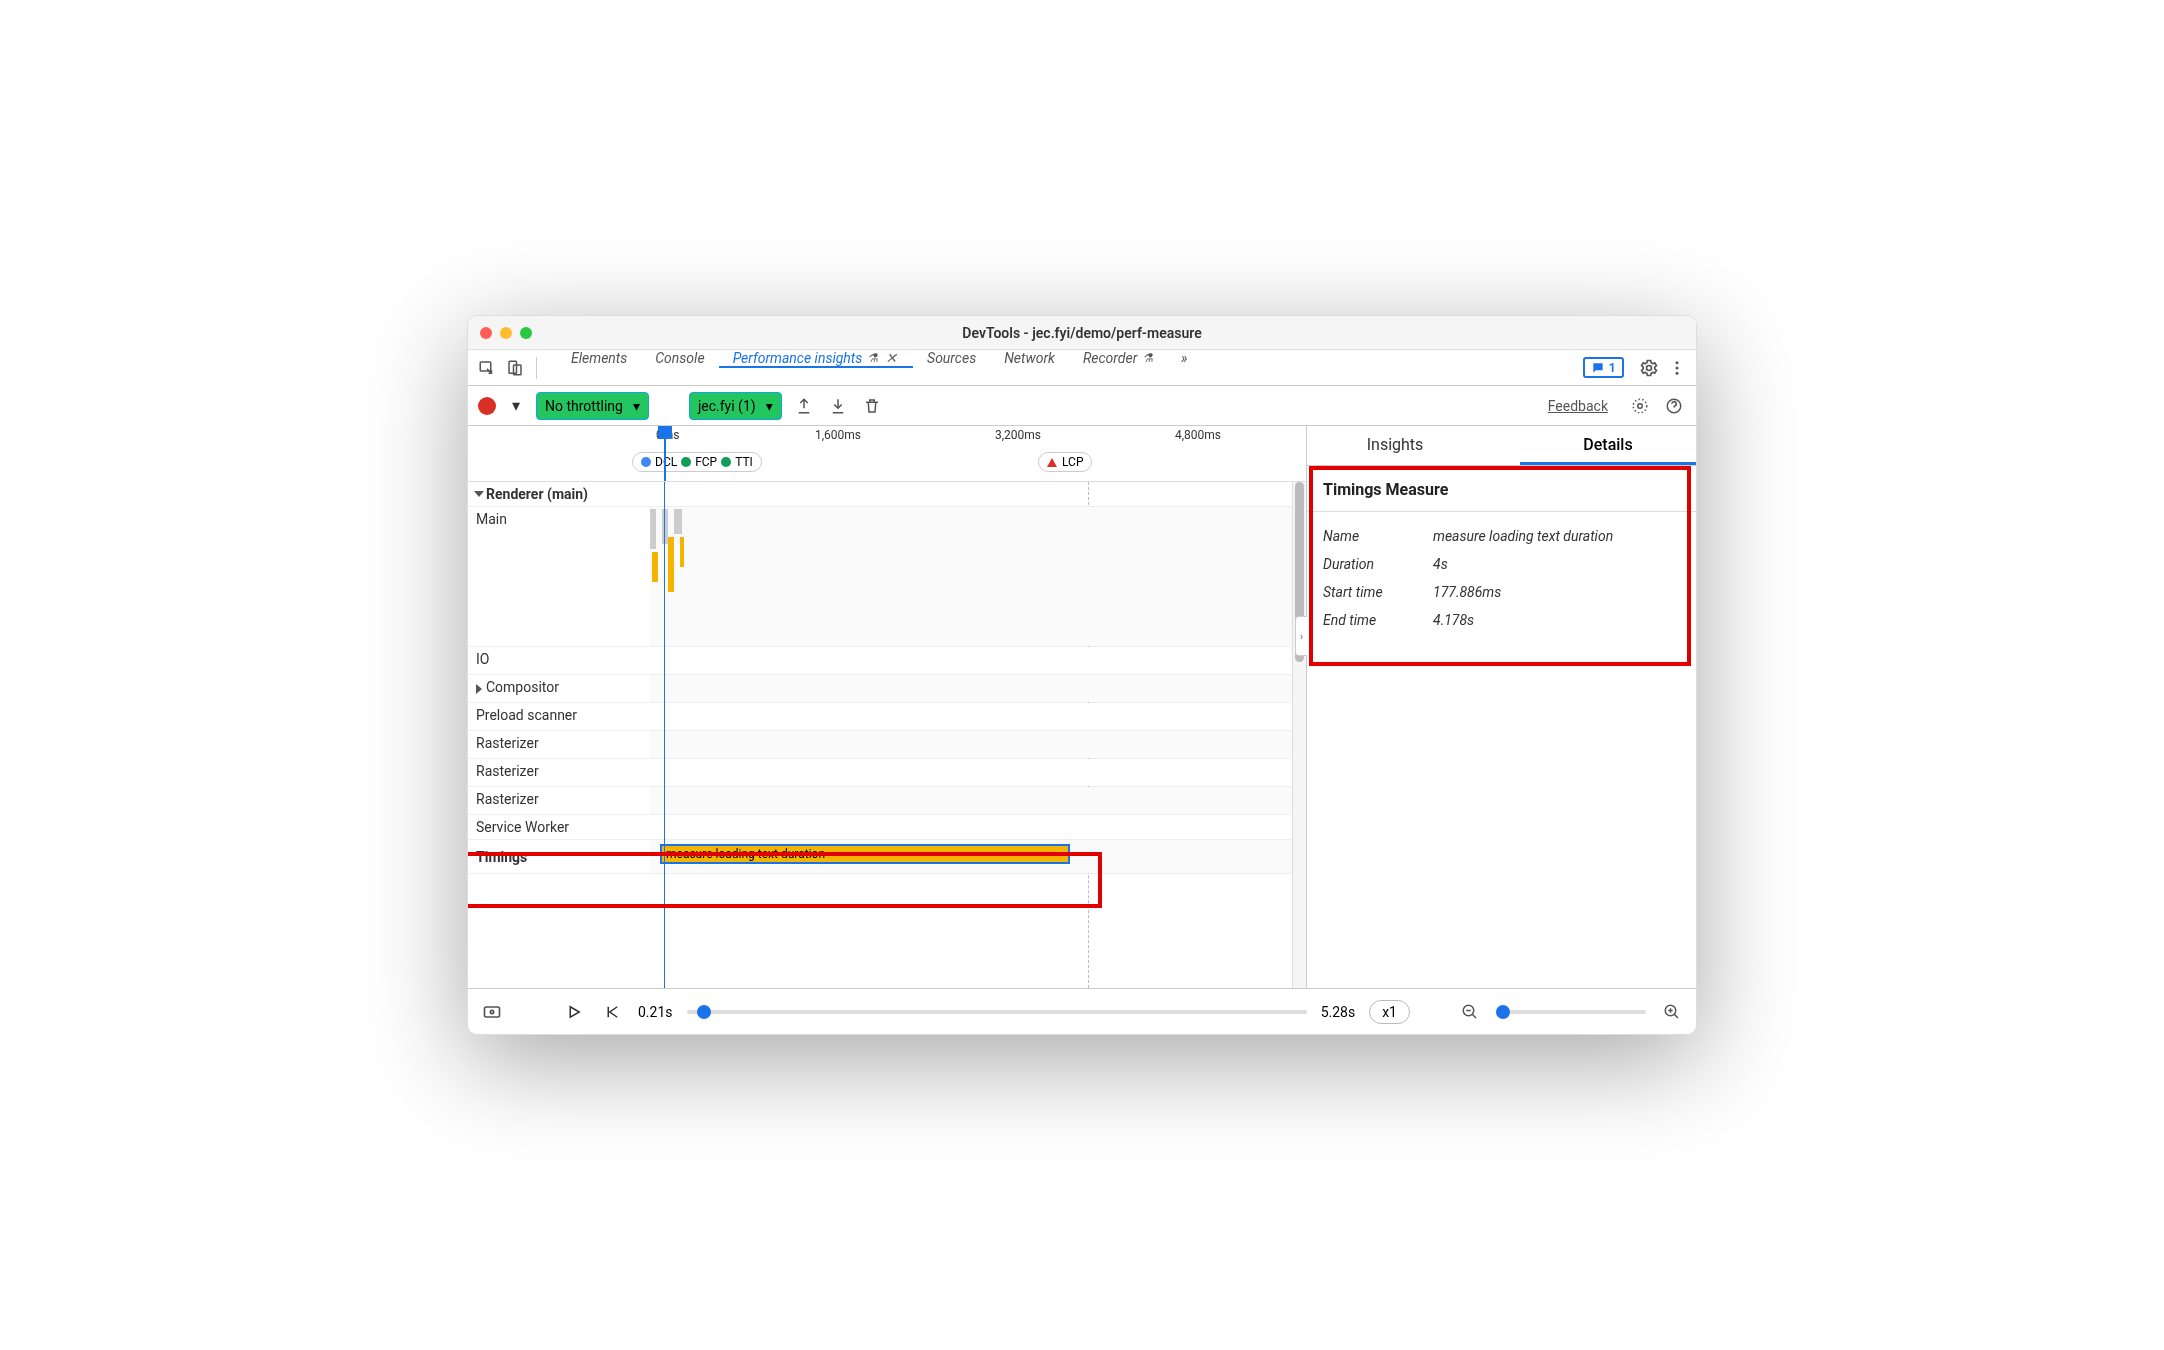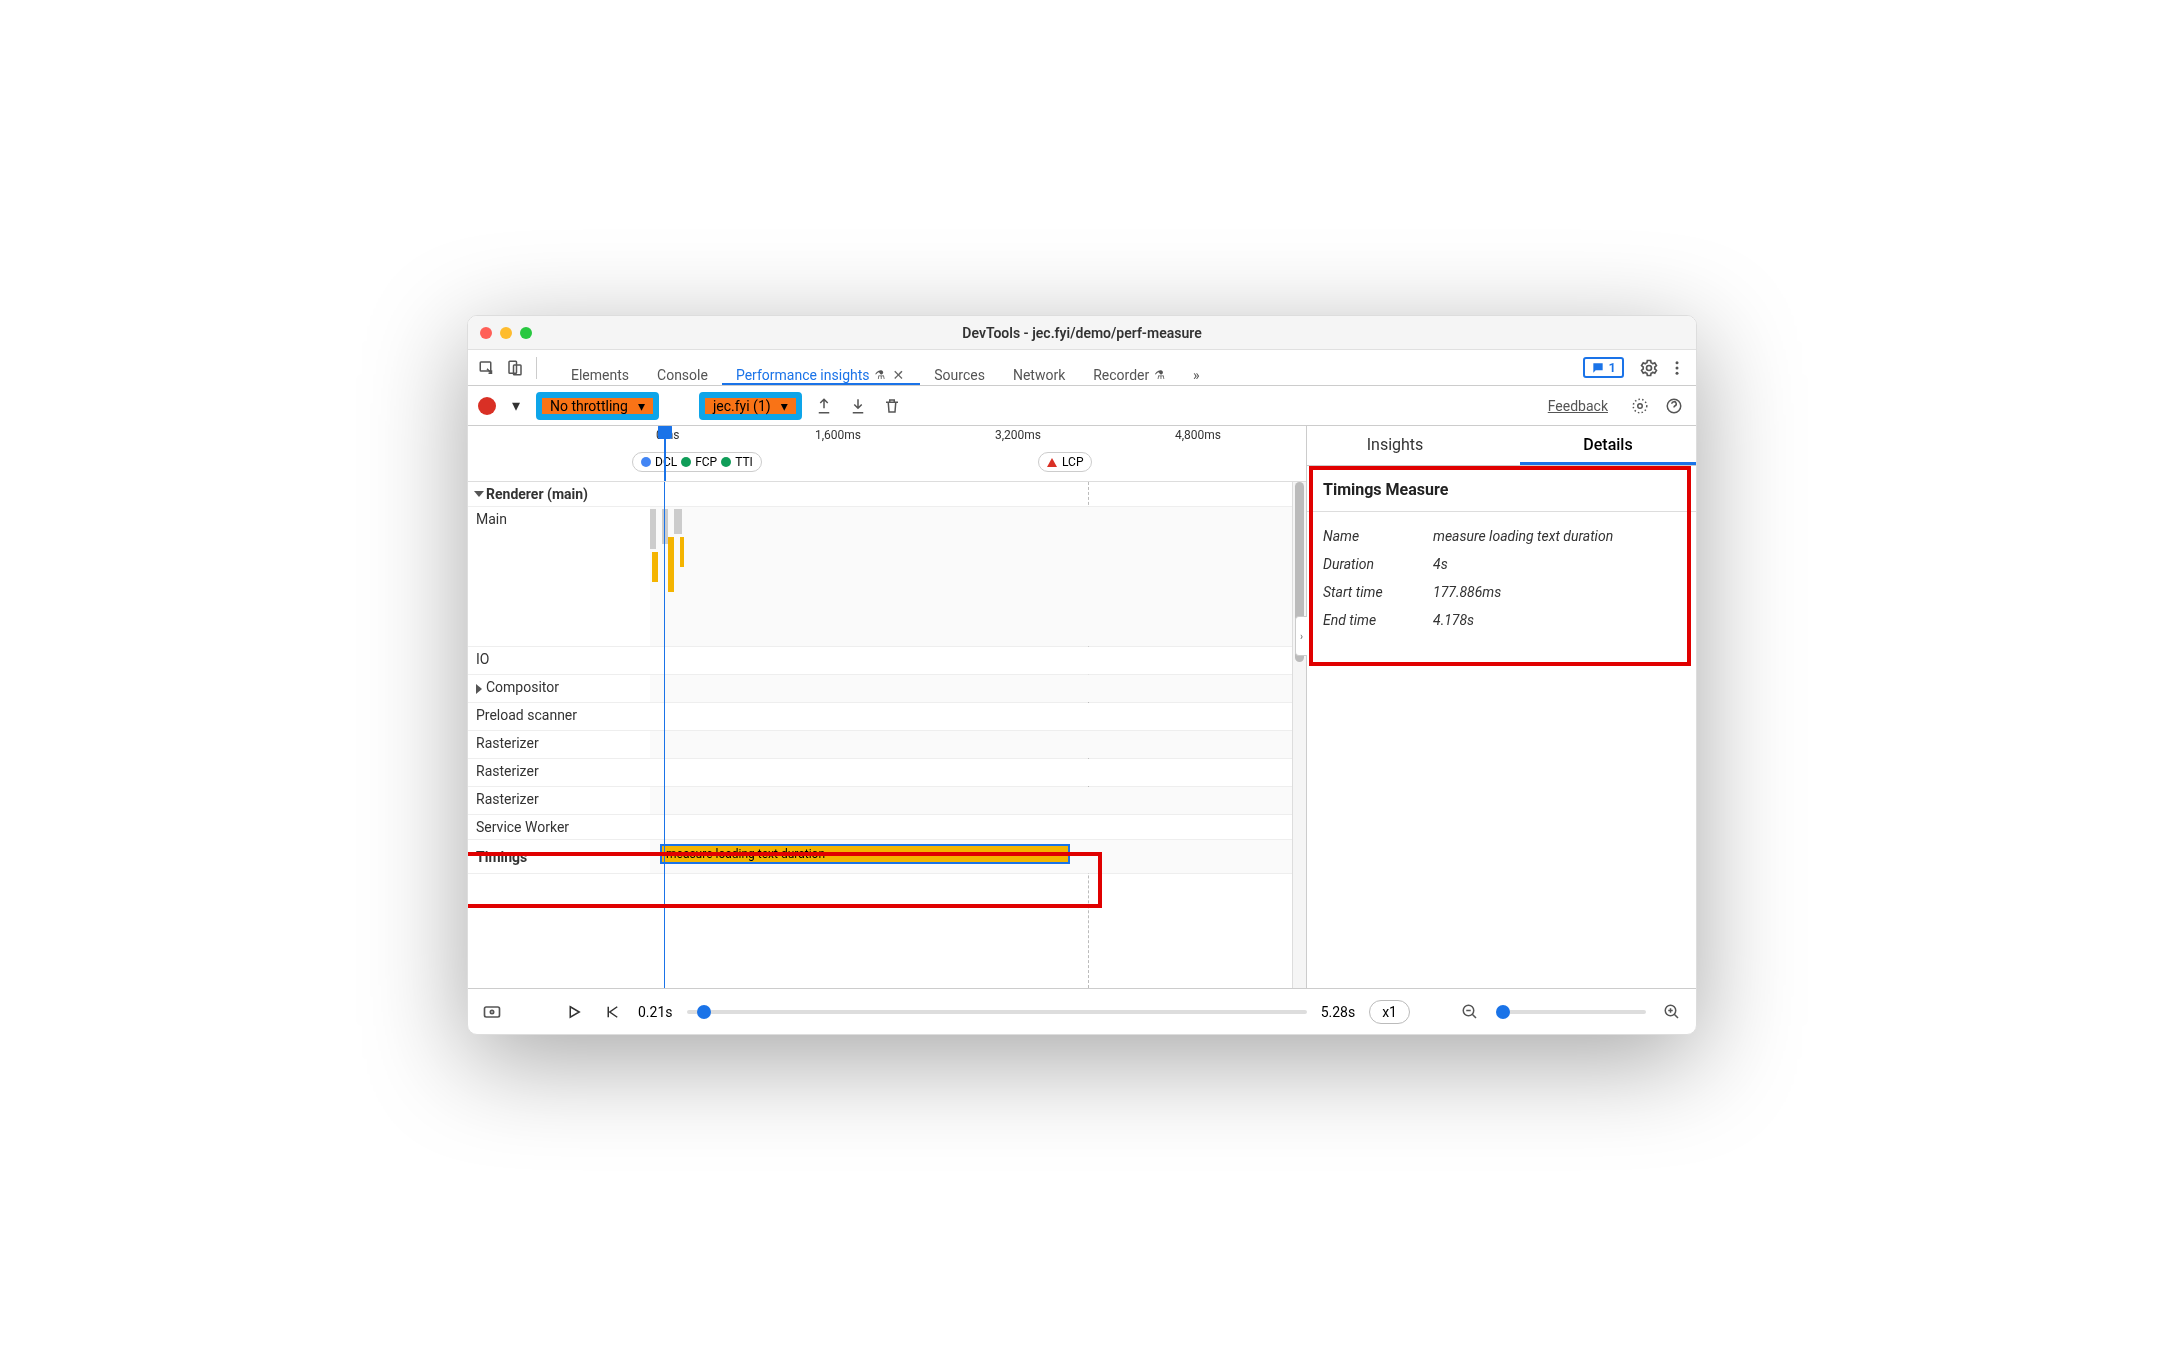--- a/index.html
+++ b/index.html
@@ -6,31 +6,31 @@
   body { background: #fff; display:flex; align-items:center; justify-content:center; min-height:100vh; }
   .shadow-wrap { filter: drop-shadow(0 25px 50px rgba(0,0,0,0.35)); }
   .window { width: 1230px; height: 720px; background: #fff; border-radius: 10px; overflow: hidden; border: 1px solid #ddd; display:flex; flex-direction:column; }
   .titlebar { height: 34px; background: #f5f5f5; display:flex; align-items:center; position:relative; border-bottom:1px solid #e0e0e0;}
   .traffic { display:flex; gap:8px; margin-left:12px;}
   .traffic span { width:12px; height:12px; border-radius:50%; display:block;}
   .t-red{background:#ff5f57;} .t-yel{background:#febc2e;} .t-grn{background:#28c840;}
   .title { position:absolute; left:0; right:0; text-align:center; font-size:14px; font-weight:600; color:#333;}
   .tabbar { height: 36px; display:flex; align-items:center; border-bottom:1px solid #ccc; padding:0 6px; gap:2px;}
   .tabbar .icon-btn { width:26px; height:26px; display:flex; align-items:center; justify-content:center; color:#555; cursor:pointer;}
-  .tabs { display:flex; align-items:flex-end; margin-left:12px; height:100%;}
+  .tabs { display:flex; align-items:flex-start; margin-left:12px; height:100%;font-style:italic;}
   .tab { padding:0 14px; display:flex; align-items:center; color:#555; font-size:14px; cursor:pointer; border-bottom:2px solid transparent; gap:5px;}
   .tab.active { color:#1a73e8; border-bottom-color:#1a73e8;}
   .tab .flask { font-size:12px; color:#555;}
   .tab .close { width:16px; height:16px; display:flex; align-items:center; justify-content:center; color:#666;}
   .spacer { flex:1; }
   .badge-chat { display:flex; align-items:center; gap:4px; border:2px solid #1a73e8; border-radius:3px; padding:1px 6px; color:#1a73e8; font-size:13px; font-weight:600; cursor:pointer;}
   .toolbar { height: 40px; display:flex; align-items:center; border-bottom:1px solid #ccc; padding:0 10px; gap:10px;}
   .rec-btn { width:18px; height:18px; border-radius:50%; background:#d93025; cursor:pointer;}
   .caret-btn { width:20px; display:flex; align-items:center; justify-content:center; color:#333; cursor:pointer;}
-  .select { border:6px solid #0ea5e9; border-radius:4px; height:28px; display:flex; align-items:center; padding:0 8px; gap:10px; font-size:14px; cursor:pointer; background:#f97316;}
+  .select { border:1px solid #0ea5e9; border-radius:4px; height:28px; display:flex; align-items:center; padding:0 8px; gap:10px; font-size:14px; cursor:pointer; background:#22c55e;}
   .tool-icon { width:24px; display:flex; align-items:center; justify-content:center; color:#555; cursor:pointer;}
   .link { color:#555; text-decoration: underline; font-size:14px; cursor:pointer;padding-left:40px;}
   .body { flex:1; display:flex; overflow:hidden; position:relative;}
   .left { flex:1; display:flex; flex-direction:column; overflow:hidden; position:relative;}
   .ruler { height:56px; border-bottom:1px solid #ddd; display:flex; position:relative; background:#fff;}
   .ruler-left { width:182px; border-right:1px solid transparent;}
   .ruler-right { flex:1; position:relative;}
   .tick { position:absolute; top:2px; font-size:12px; color:#333;}
   .marker-group { position:absolute; top:26px; display:flex; gap:4px; align-items:center; border:1px solid #ccc; border-radius:12px; padding:2px 8px; background:#fff; font-size:12px;}
   .dot { width:10px; height:10px; border-radius:50%; display:inline-block;}

